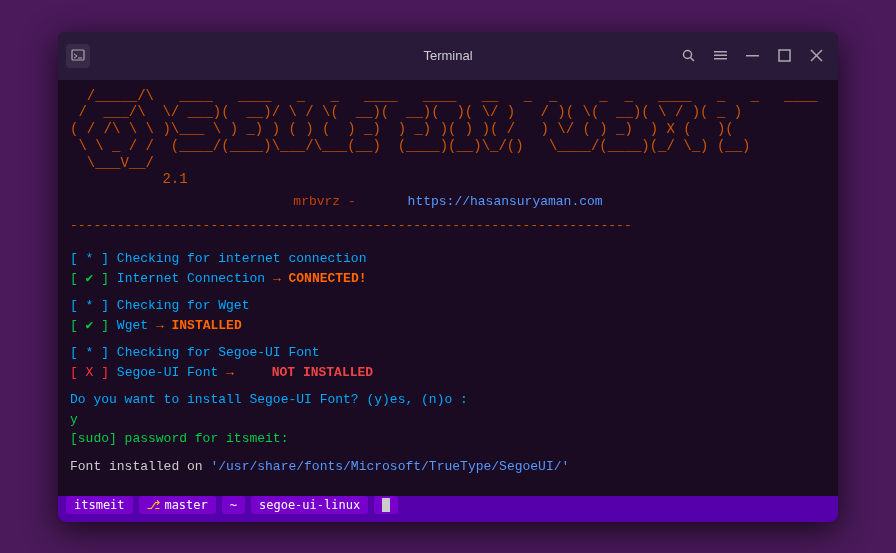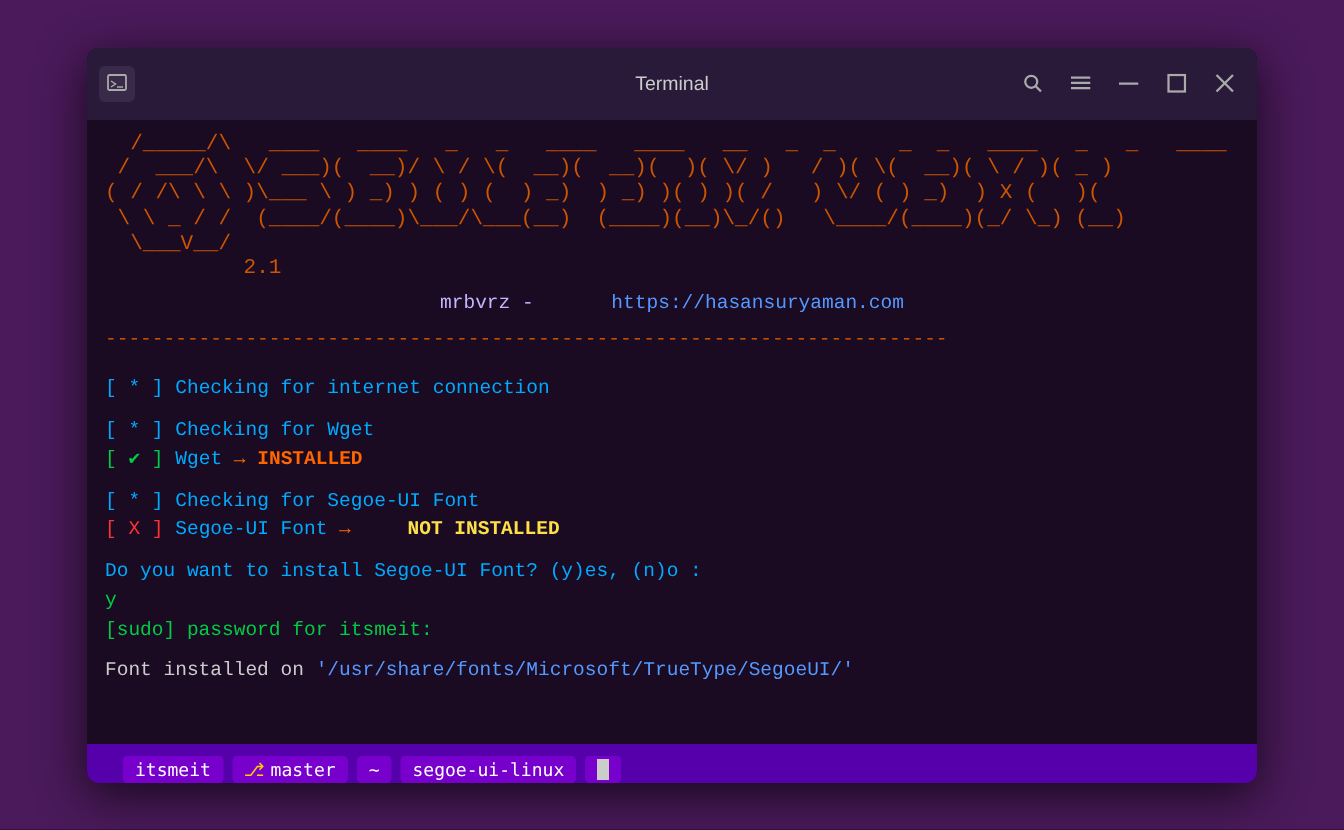--- a/index.html
+++ b/index.html
@@ -92,41 +92,41 @@
     }
     .separator {
       color: #cc5500;
       font-size: 13px;
       margin-bottom: 6px;
     }
     .url-line {
       text-align: center;
       margin-bottom: 4px;
     }
-    .url-text { color: #c4b5fd; }
+    .url-text { color: #c2410c; }
     .url-link { color: #5599ff; padding-left: 44px; }
     .check-line { color: #00aaff; }
     .check-line .star { color: #00aaff; }
     .check-line .tick { color: #00cc44; }
     .check-line .cross { color: #ff3333; }
     .connected { color: #ff6600; font-weight: bold; }
     .installed { color: #ff6600; font-weight: bold; }
-    .not-installed { color: #fde047; font-weight: bold; padding-left: 30px; }
+    .not-installed { color: #ef4444; font-weight: bold; padding-left: 30px; }
     .arrow { color: #ff6600; }
     .question-line { color: #00aaff; }
     .answer-line { color: #00cc44; }
     .sudo-line { color: #00cc44; }
     .font-installed { color: #cccccc; }
     .font-path { color: #5599ff; }
     .statusbar {
       background: #5500aa;
       height: 26px;
       display: flex;
-      align-items: flex-end;
-      padding: 0 24px;
+      align-items: flex-start;
+      padding: 0 8px;
       gap: 6px;
       flex-shrink: 0;
     }
     .status-segment {
       background: #7700cc;
       color: #ffffff;
       font-size: 12px;
       font-family: monospace;
       padding: 2px 8px;
       border-radius: 3px;
@@ -206,20 +206,26 @@
       <span class="url-link">https://hasansuryaman.com</span>
     </div>
 
     <div class="separator">------------------------------------------------------------------------</div>
 
     <div class="blank-line"></div>
     <div class="check-line">
       <span class="star">[ * ]</span>
       <span> Checking for internet connection</span>
     </div>
+    <div class="check-line">
+      <span class="tick">[ ✔ ]</span>
+      <span> Internet Connection </span>
+      <span class="arrow">→</span>
+      <span class="connected"> CONNECTED!</span>
+    </div>
 
     <div class="blank-line"></div>
     <div class="check-line">
       <span class="star">[ * ]</span>
       <span> Checking for Wget</span>
     </div>
     <div class="check-line">
       <span class="tick">[ ✔ ]</span>
       <span> Wget </span>
       <span class="arrow">→</span>

